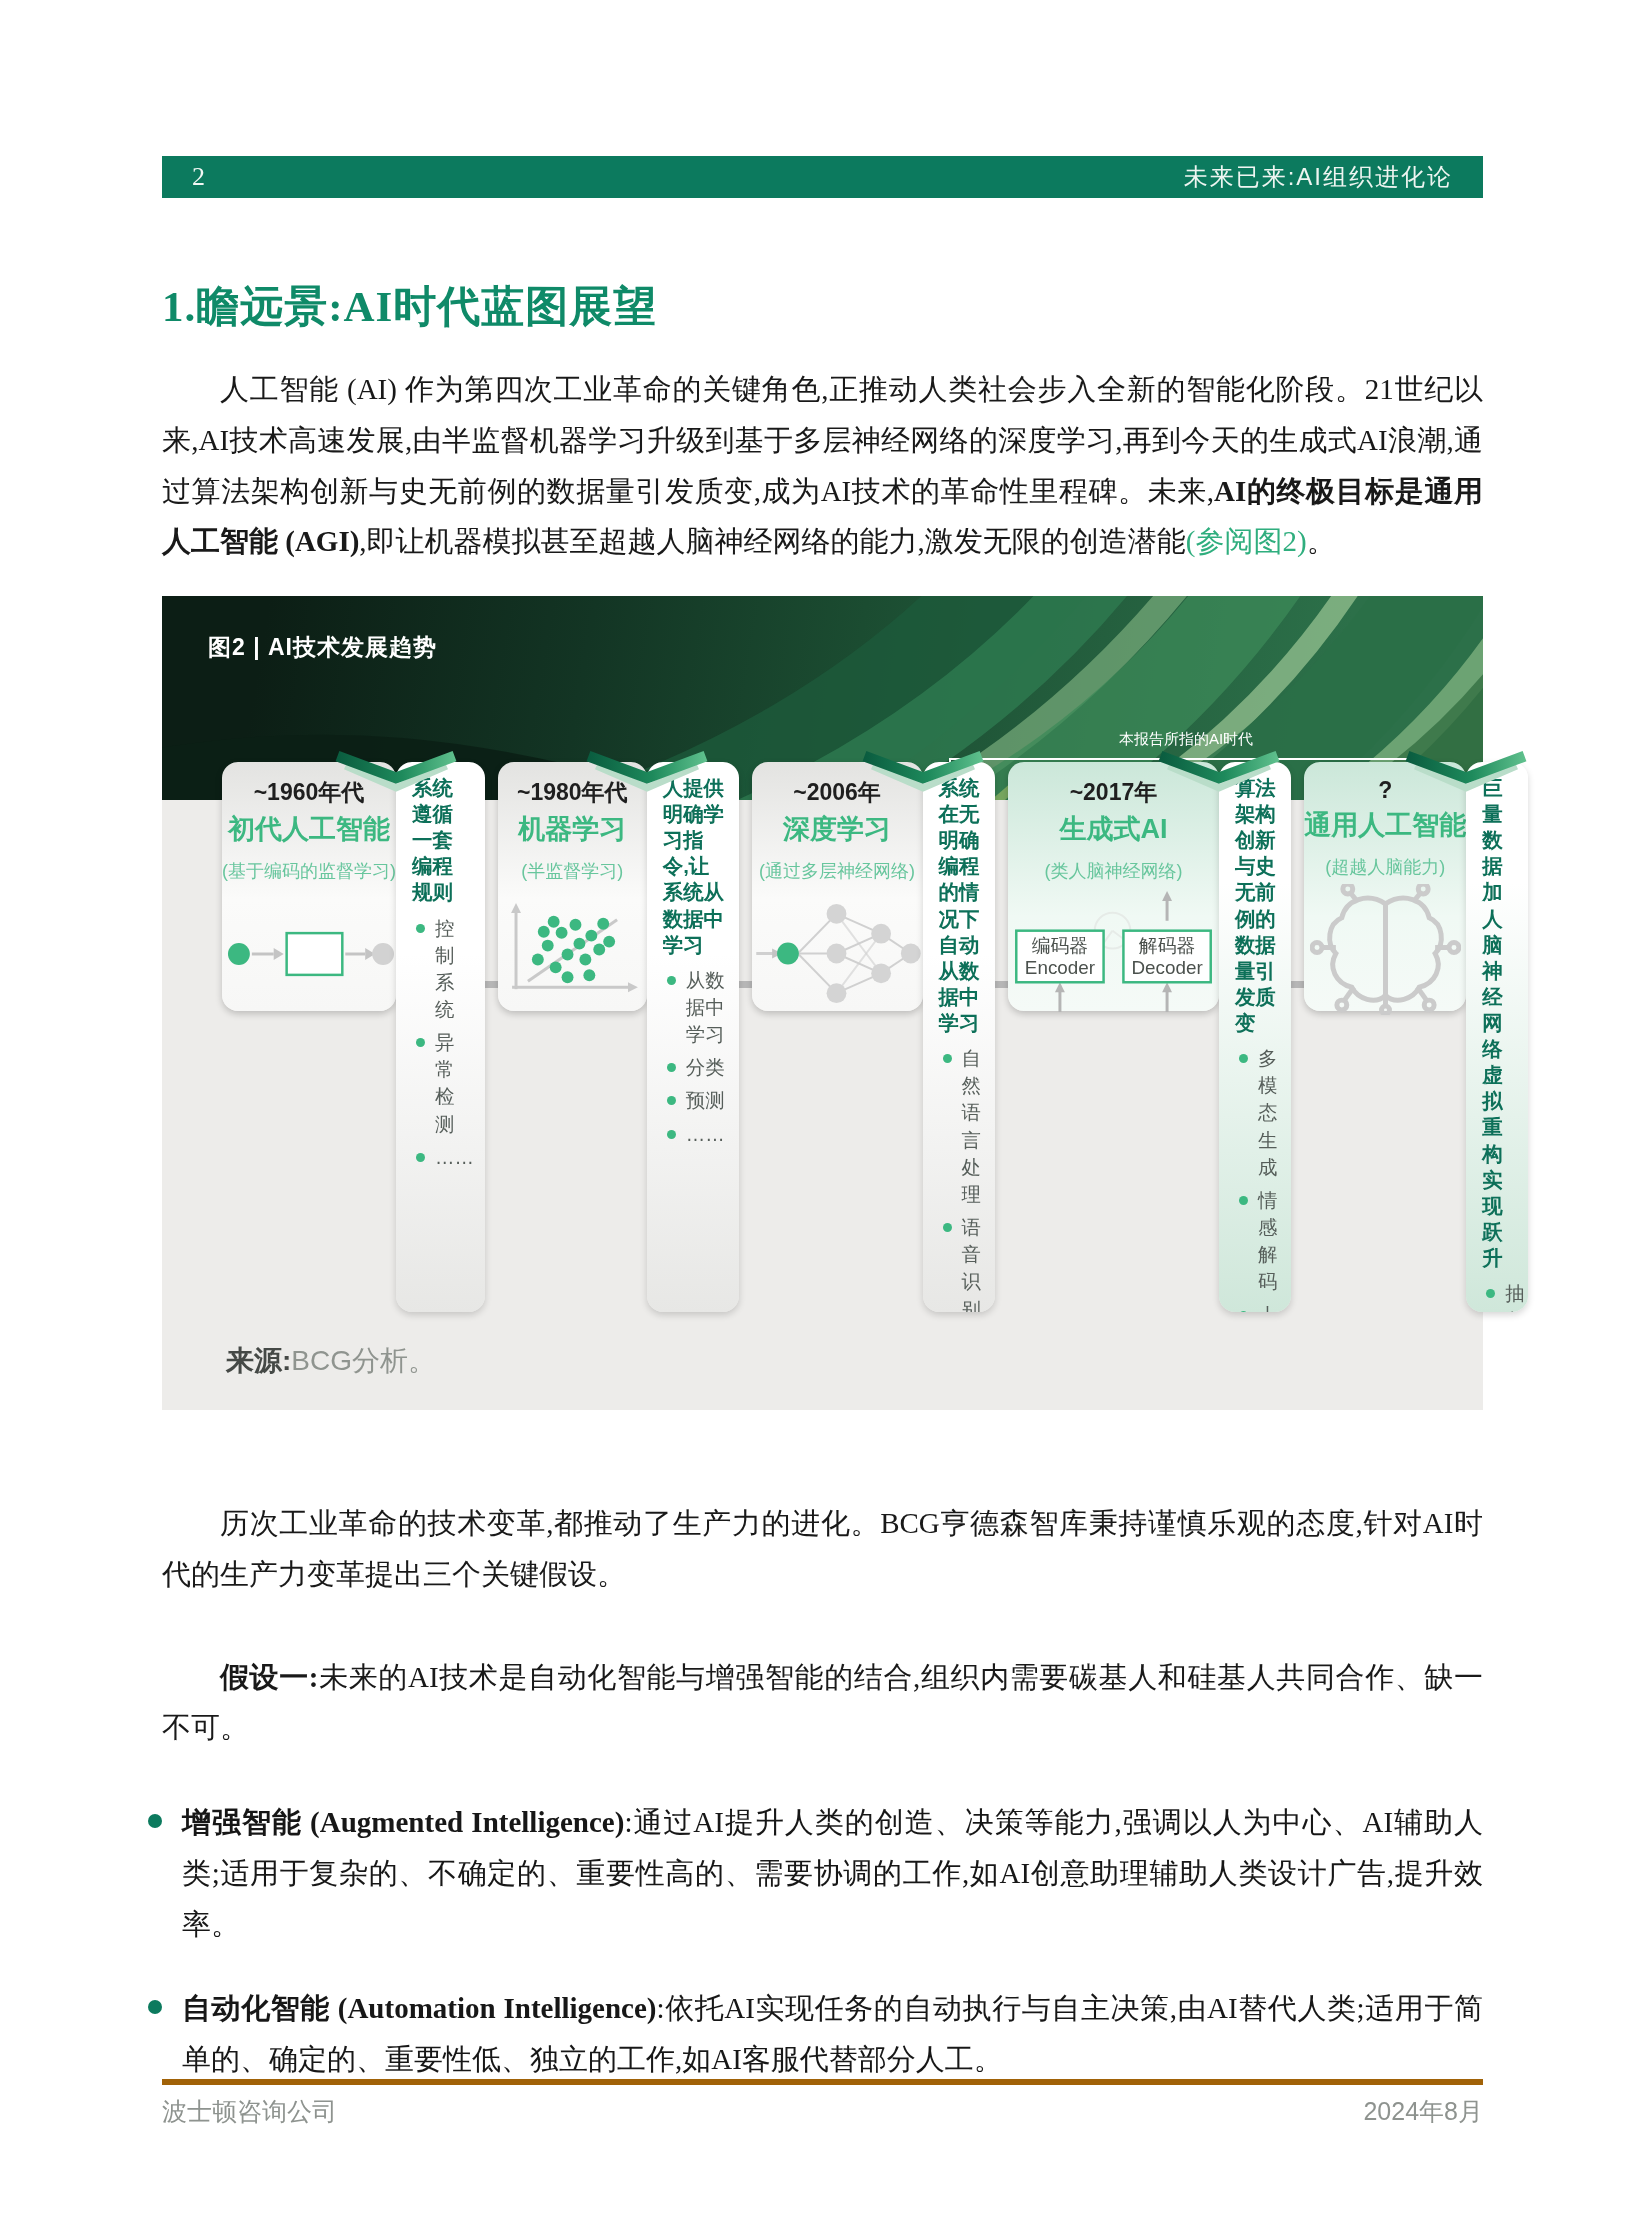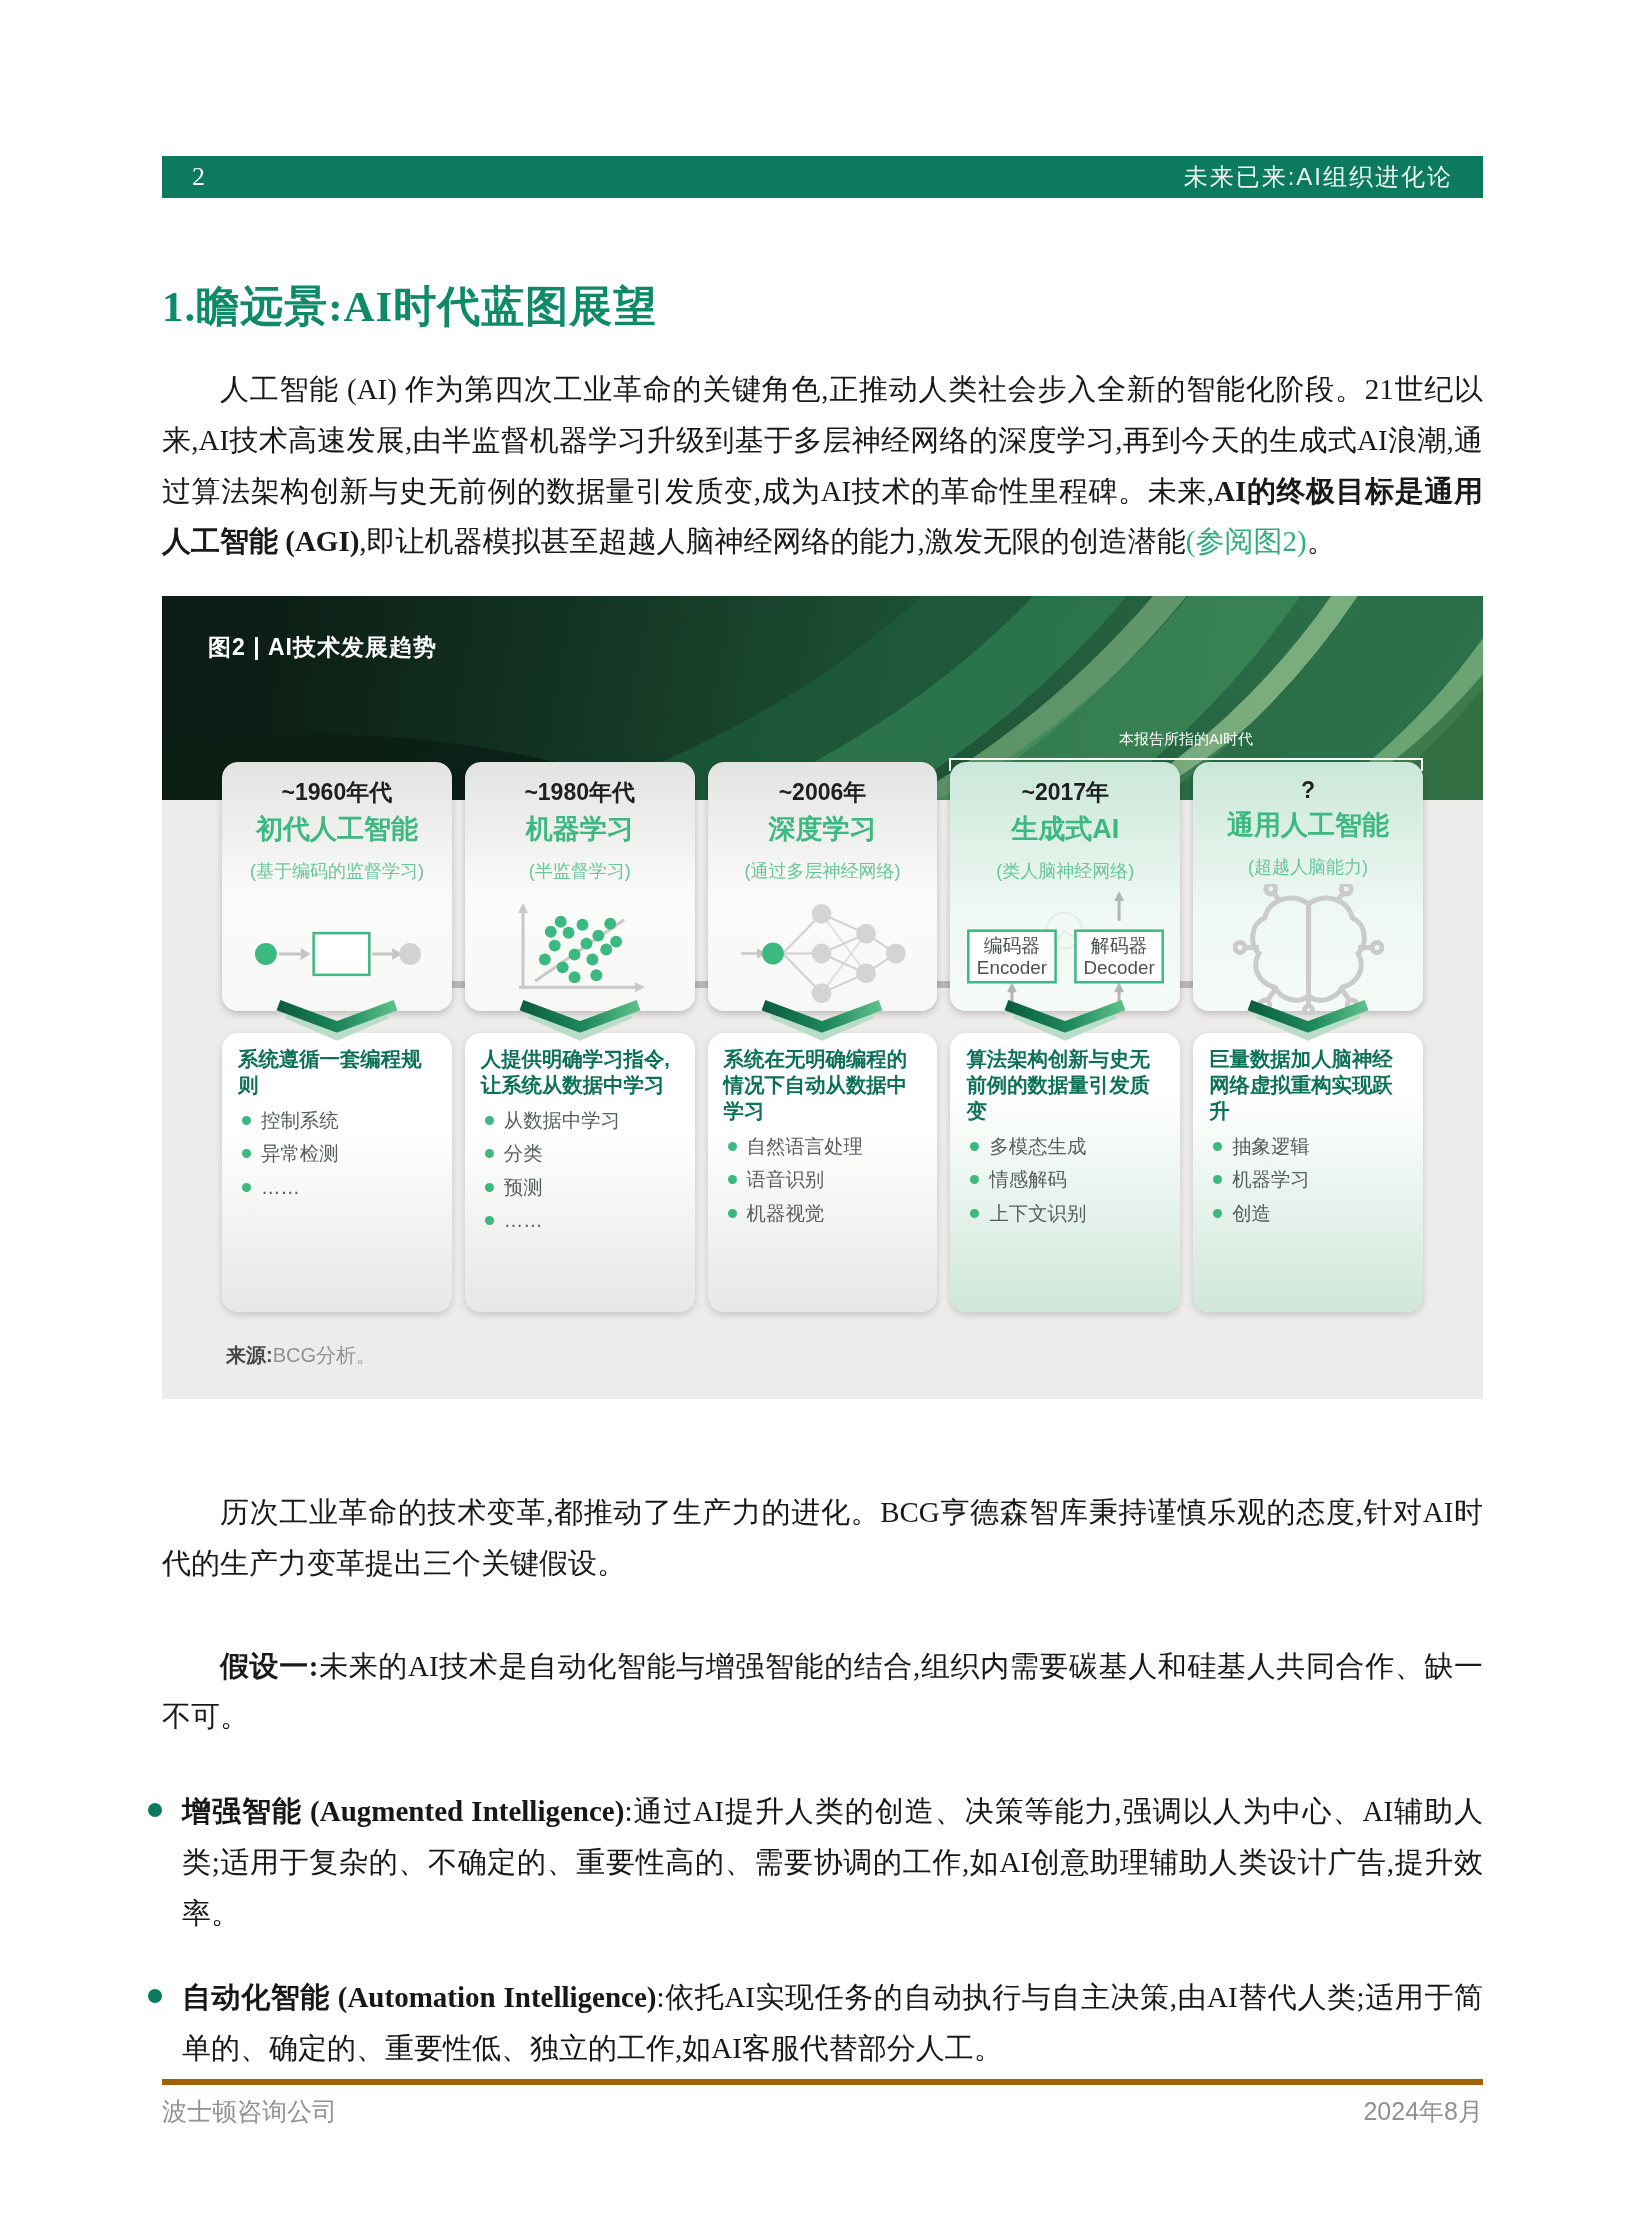--- a/index.html
+++ b/index.html
@@ -37,41 +37,41 @@
   .era-bracket::before,.era-bracket::after{content:"";position:absolute;top:0;width:2px;height:11px;background:#ffffff;}
   .era-bracket::before{left:0;}
   .era-bracket::after{right:0;}
 
   .fig-body{position:relative;padding:0 60px 26px;box-sizing:border-box;font-family:"Liberation Sans",sans-serif;}
   .timeline{position:absolute;left:60px;right:92px;top:219px;height:7px;background:#b8b8b8;z-index:0;}
   .timeline::after{content:"";position:absolute;right:-26px;top:-10px;width:0;height:0;
                    border-left:27px solid #b8b8b8;border-top:13px solid transparent;border-bottom:13px solid transparent;}
 
   .cols{position:relative;display:flex;gap:13px;margin-top:-38px;z-index:1;}
-  .col{flex:1;display:flex;flex-direction:column;height:550px;}
+  .col{flex:1;display:flex;height:550px;}
   .card-top{height:249px;border-radius:16px;background:linear-gradient(#e3e3e1,#fbfbfa 55%,#f7f7f6);
             box-shadow:0 3px 7px rgba(0,0,0,.20);padding-top:15px;text-align:center;box-sizing:border-box;}
   .col.hl .card-top{background:linear-gradient(#cbe7d9,#f0f9f4 62%,#f5faf7);}
   .year{font-size:23px;font-weight:bold;color:#1f1f1f;}
   .name{font-size:27px;font-weight:bold;color:#3cb881;margin-top:3px;}
   .sub{font-size:18px;color:#68c69d;margin-top:12px;}
   .icon-area{height:141px;display:flex;align-items:center;justify-content:center;}
 
   .chev{height:22px;position:relative;z-index:2;}
   .chev svg{position:absolute;left:50%;transform:translateX(-50%);top:-14px;width:129px;height:44px;}
 
   .card-bottom{flex:1;border-radius:16px;background:linear-gradient(#ffffff 35%,#e7e7e5);
                box-shadow:0 3px 7px rgba(0,0,0,.16);padding:13px 14px 10px 16px;overflow:hidden;}
   .col.hl .card-bottom{background:linear-gradient(#ffffff 22%,#cfe7da);}
   .desc-title{font-size:20.4px;font-weight:bold;color:#0d7059;line-height:1.28;}
   ul.items{list-style:none;margin:9px 0 0;padding:0;font-size:19.4px;color:#565e5a;}
   li.item{position:relative;padding-left:23px;margin:6px 0;line-height:1.4;}
   .dot{position:absolute;left:4px;top:9px;width:9px;height:9px;border-radius:50%;background:#3cb881;}
 
-  .source{margin:30px 0 0 4px;padding-bottom:4px;font-size:20px;color:#8f948f;}
+  .source{margin:30px 0 0 4px;padding-bottom:4px;font-size:28px;color:#8f948f;}
   .source b{color:#454946;}
 
   
   .blist{list-style:none;margin:44px 0 0;padding:0;}
   .blist li{position:relative;padding-left:20px;margin-bottom:34px;font-size:29px;line-height:1.75;text-align:justify;}
   .bdot{position:absolute;left:-14px;top:17px;width:14px;height:14px;border-radius:50%;background:#0c7a5e;}
 
   
   .footer{position:absolute;left:0;top:2079px;width:100%;border-top:6px solid #a16207;
           display:flex;justify-content:space-between;padding-top:10px;

